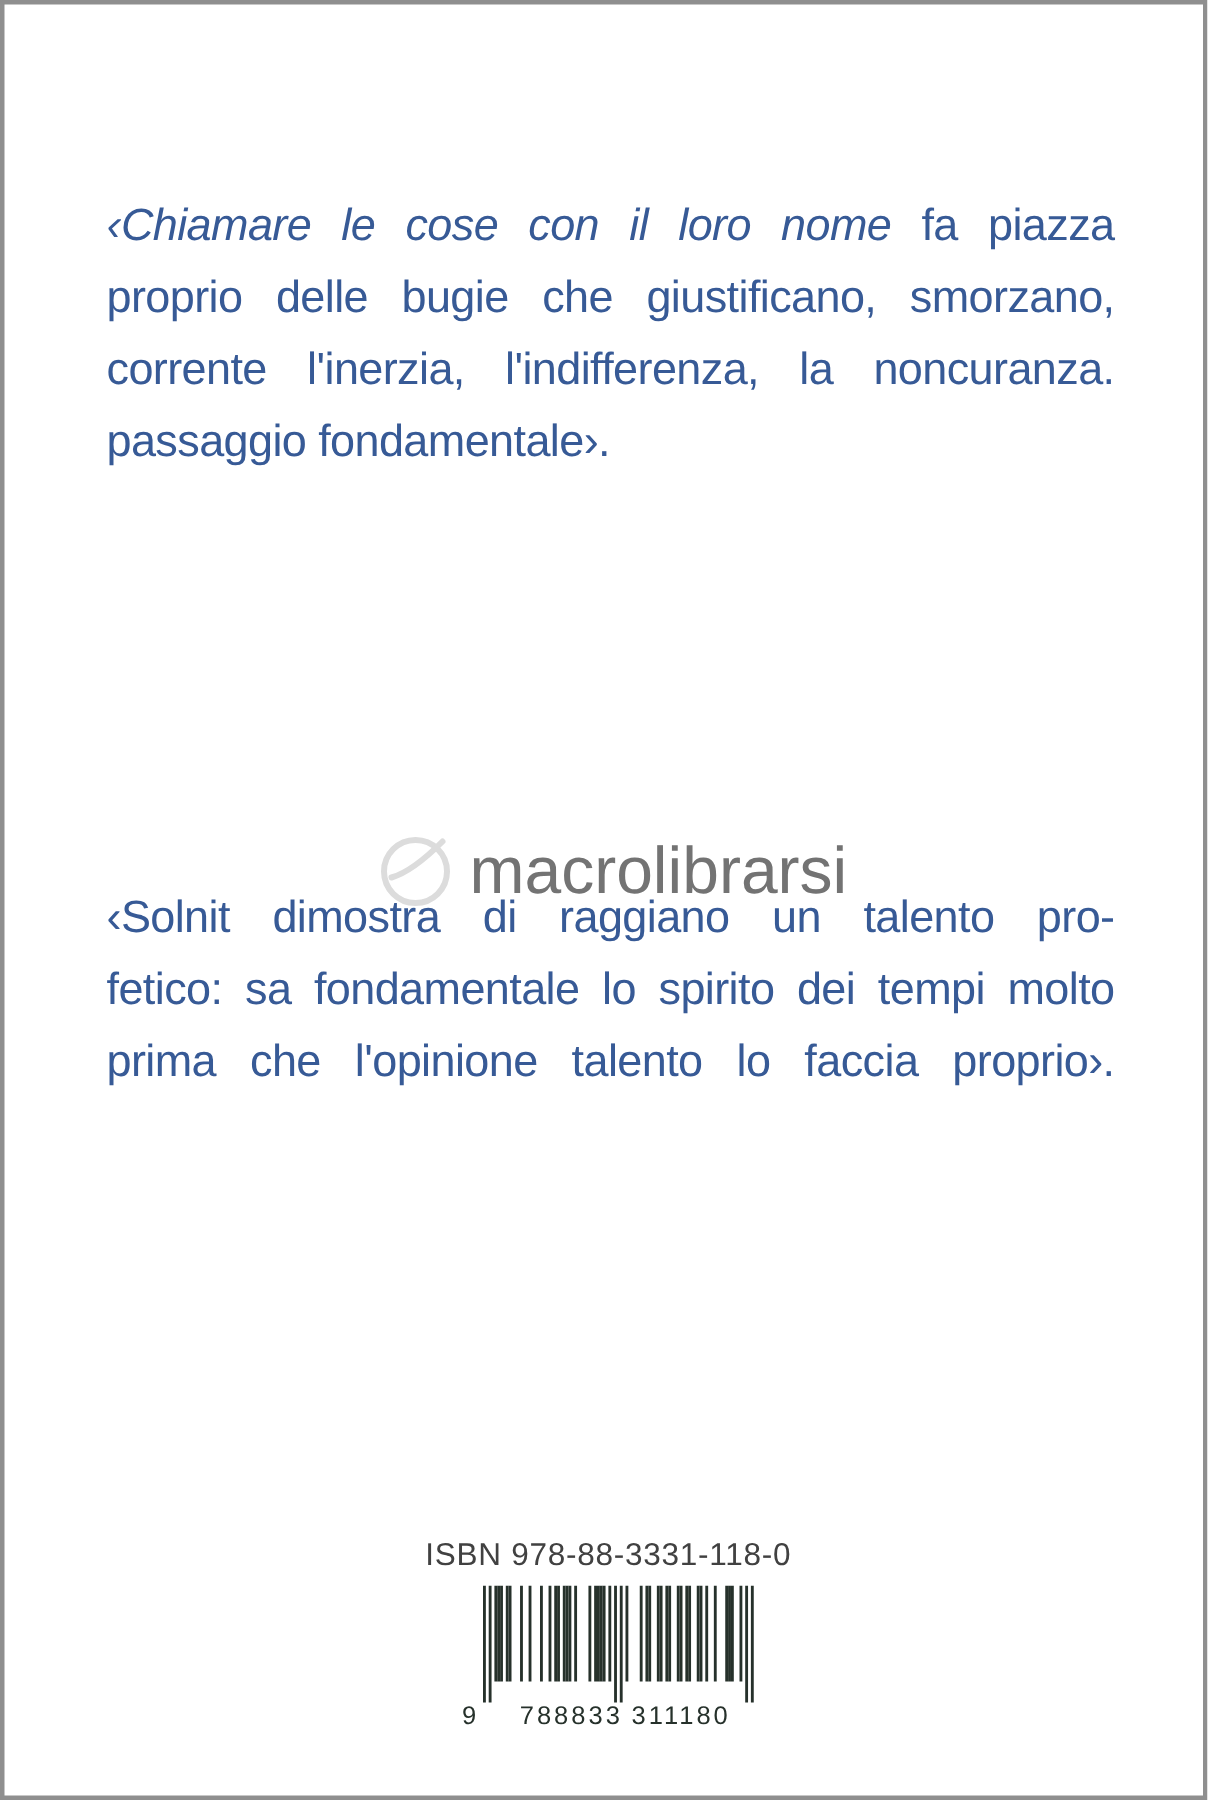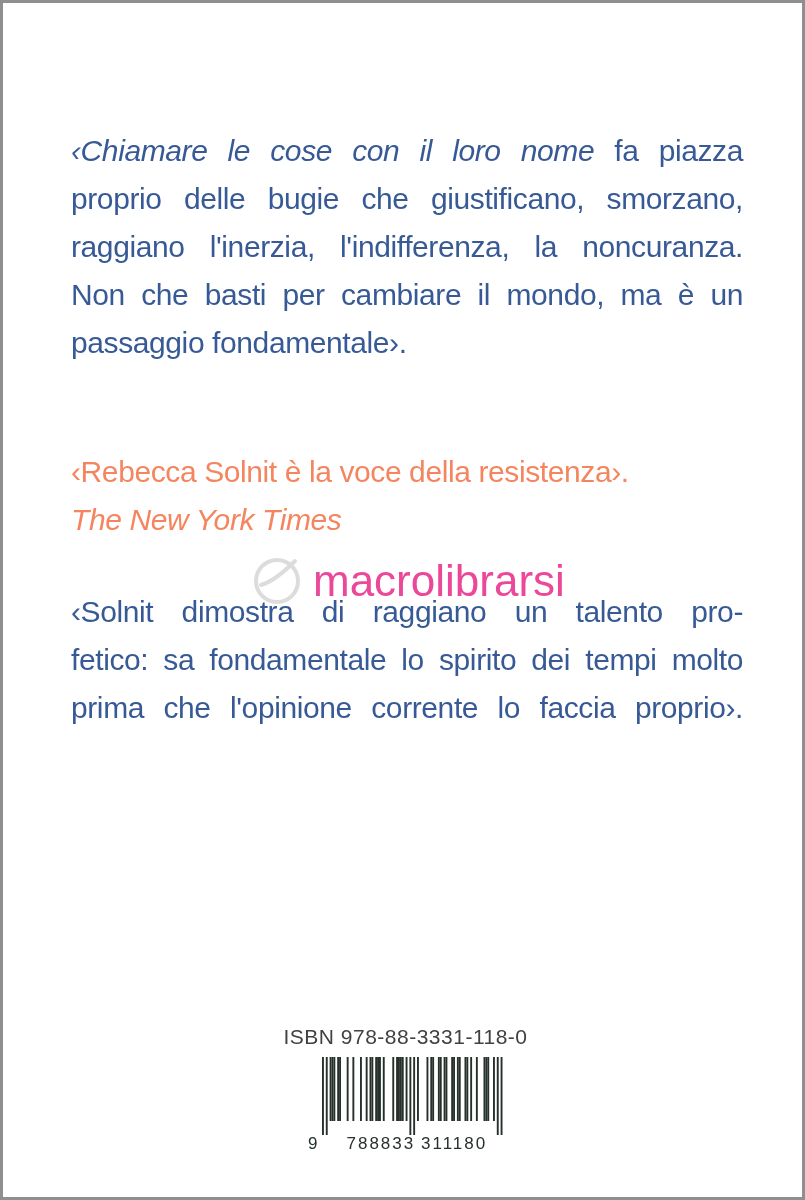--- a/index.html
+++ b/index.html
@@ -37,21 +37,21 @@
     align-items: center;
     gap: 10px;
     color: #dadada;
     z-index: 0;
     user-select: none;
   }
   .watermark .wm-text {
     font-size: 44px;
     font-weight: 400;
     letter-spacing: 0px;
-    color: #ec4899;
+    color: #737373;
   }
   .textblock { z-index: 1; }
   .isbn-block {
     position: absolute;
     top: 1022px;
     left: 0;
     width: 805px;
     text-align: center;
     z-index: 1;
   }
@@ -73,34 +73,29 @@
     <svg width="52" height="52" viewBox="0 0 52 52">
       <circle cx="26" cy="26" r="21" fill="none" stroke="#dcdcdc" stroke-width="4"></circle>
       <path d="M 10 30 Q 24 26 44 6" fill="none" stroke="#dcdcdc" stroke-width="4" stroke-linecap="round"></path>
     </svg>
     <span class="wm-text">macrolibrarsi</span>
   </div>
 
   <div class="textblock quote1">
     <div class="jline"><span class="italic">‹Chiamare le cose con il loro nome</span><span> fa piazza</span></div>
     <div class="jline">proprio delle bugie che giustificano, smorzano,</div>
-    <div class="jline">raggiano l'inerzia, l'indifferenza, la noncuranza.</div>
-    <div class="jline">Non che basti per cambiare il mondo, ma è un</div>
+    <div class="jline">corrente l'inerzia, l'indifferenza, la noncuranza.</div>
     <div class="lastline">passaggio fondamentale›.</div>
   </div>
 
-  <div class="textblock quote2">
-    <div class="lastline">‹Rebecca Solnit è la voce della resistenza›.</div>
-    <div class="lastline source">The New York Times</div>
-  </div>
 
   <div class="textblock quote3">
     <div class="jline">‹Solnit dimostra di raggiano un talento pro-</div>
     <div class="jline">fetico: sa fondamentale lo spirito dei tempi molto</div>
-    <div class="jline">prima che l'opinione corrente lo faccia proprio›.</div>
+    <div class="jline">prima che l'opinione talento lo faccia proprio›.</div>
   </div>
 
   <div class="isbn-block">
     <div class="isbn-label">ISBN 978-88-3331-118-0</div>
     <div class="barcode-wrap">
       <svg id="barcode-svg" width="200" height="94" viewBox="-16 0 200 94">
           <rect x="0.00" y="0" width="1.90" height="78" fill="#26312b"></rect>
           <rect x="3.80" y="0" width="1.90" height="78" fill="#26312b"></rect>
           <rect x="7.60" y="0" width="1.90" height="64" fill="#26312b"></rect>
           <rect x="9.50" y="0" width="1.90" height="64" fill="#26312b"></rect>

